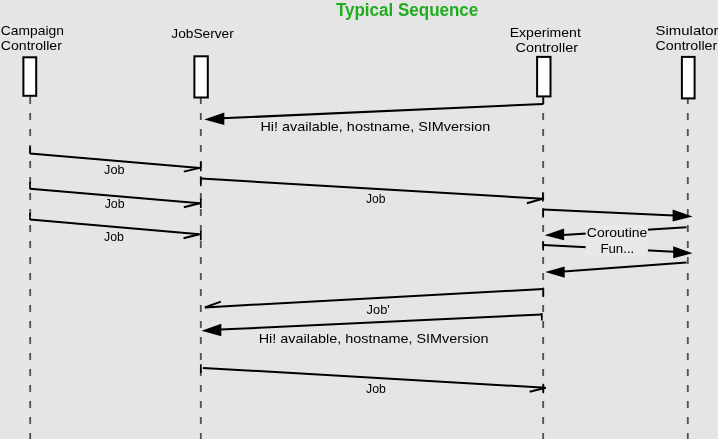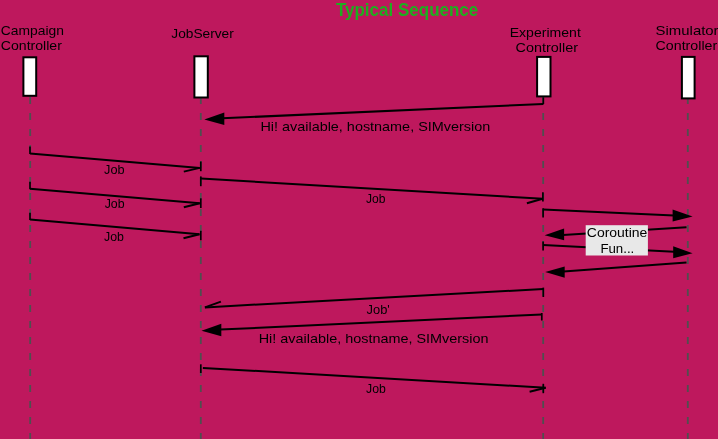--- a/index.html
+++ b/index.html
@@ -1,16 +1,16 @@
 <!DOCTYPE html>
 <html><head>
 <meta charset="utf-8">
 <style>
   html,body{margin:0;padding:0;background:#ffffff;}
-  #page{position:relative;width:718px;height:439px;overflow:hidden;background:#be185d;}
+  #page{position:relative;width:718px;height:439px;overflow:hidden;background:#e5e5e5;}
   svg{display:block;}
   text{font-family:"Liberation Sans",sans-serif;}
 </style>
 </head>
 <body>
 <div id="page">
 <svg width="718" height="439" viewBox="0 0 718 439" xmlns="http://www.w3.org/2000/svg">
 
   <text x="335.9" y="16" font-size="17.5" font-weight="bold" fill="#1fad1f" textLength="142.4" lengthAdjust="spacingAndGlyphs">Typical Sequence</text>
 

